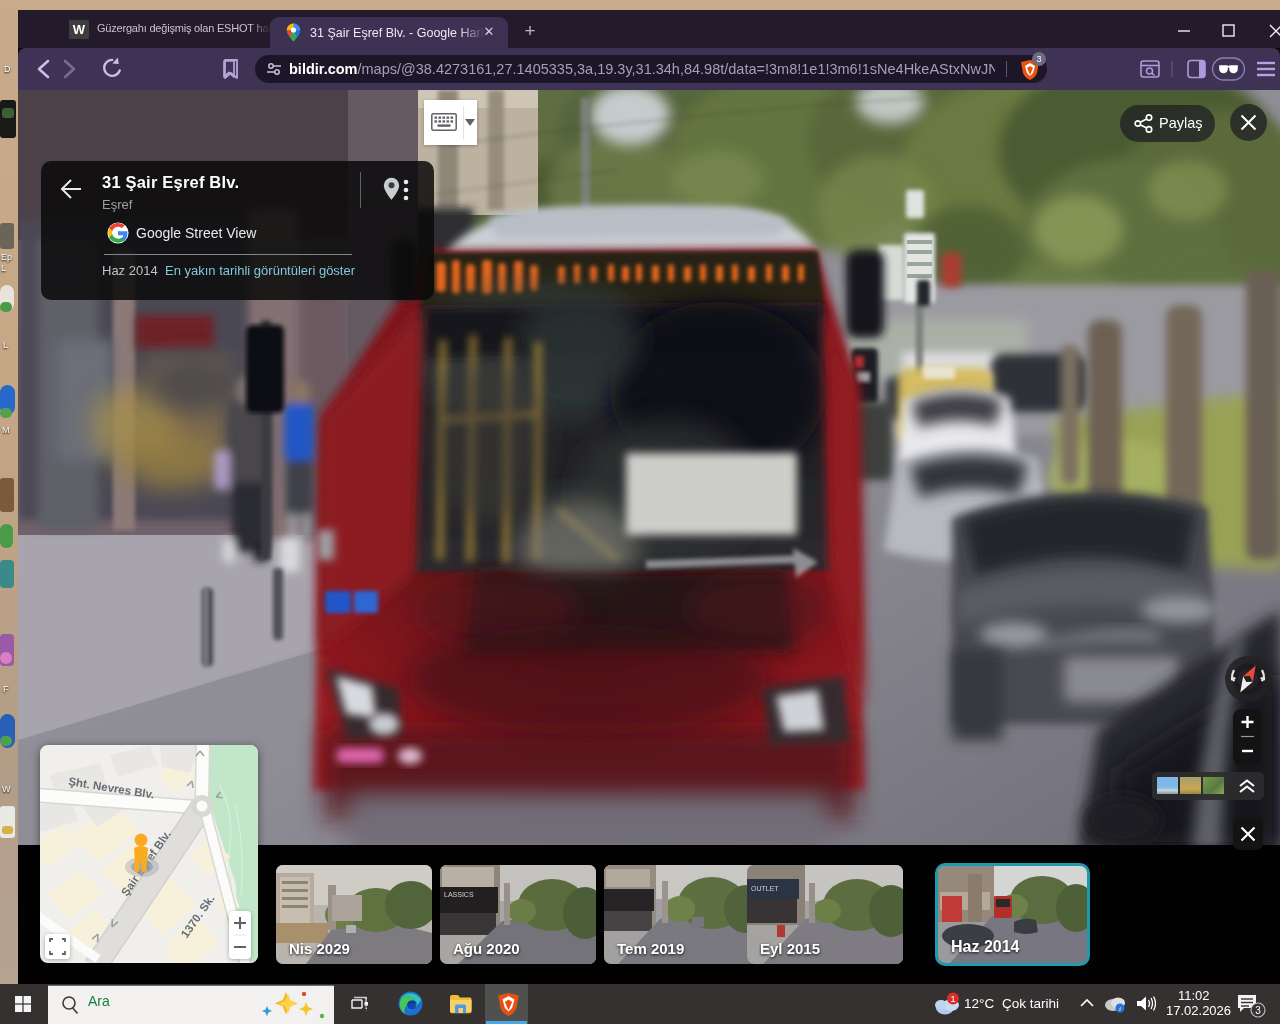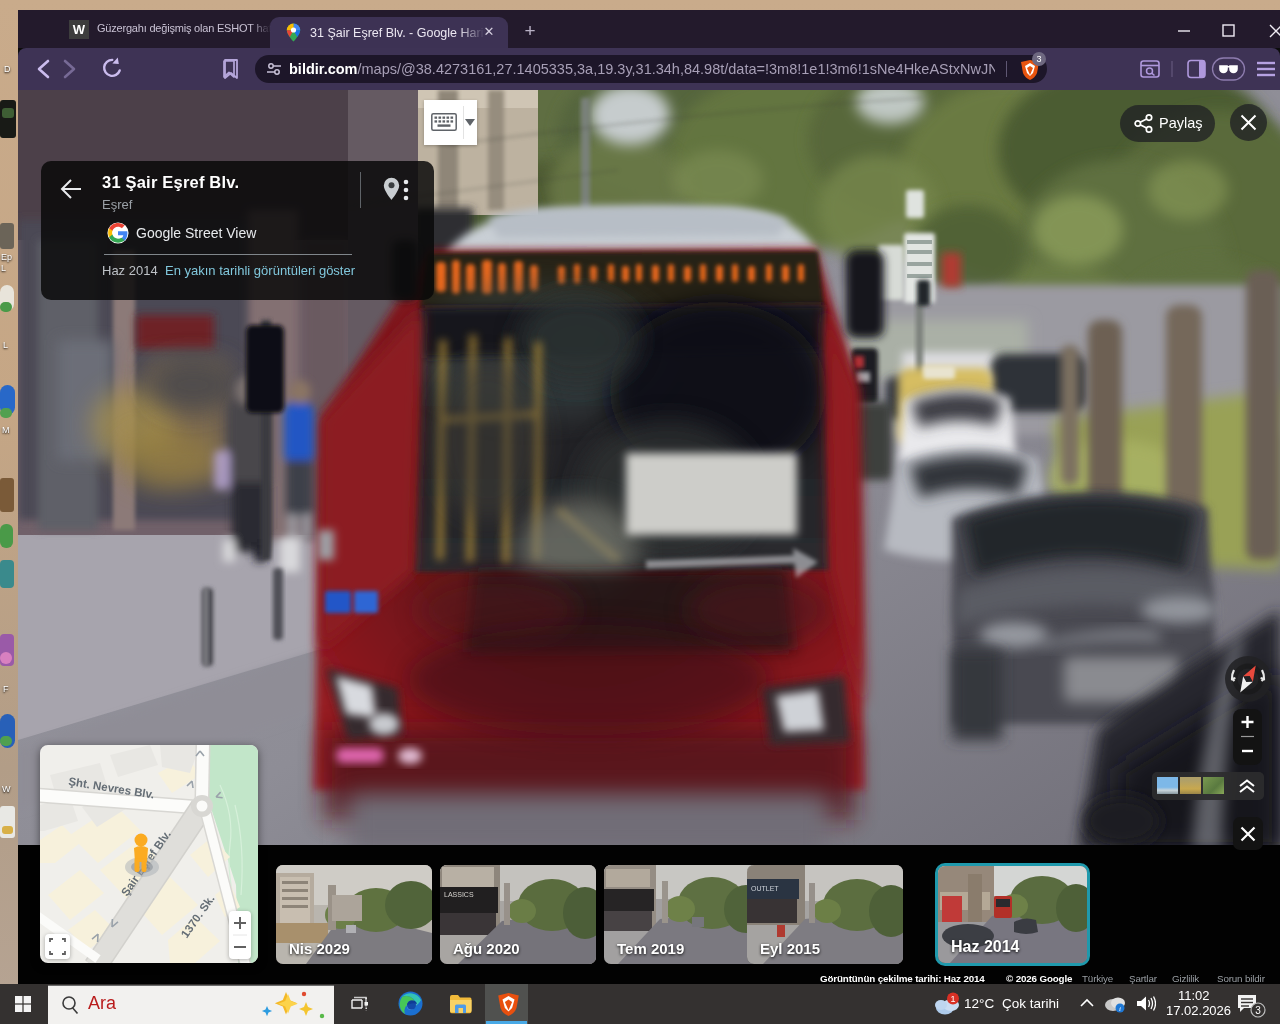--- a/index.html
+++ b/index.html
@@ -29,21 +29,21 @@
 #minithumbs{position:absolute;left:1134px;top:682px;width:112px;height:28px;background:rgba(44,44,46,.92);border-radius:5px}
 #xbot{position:absolute;left:1215px;top:727px;width:30px;height:33px;background:#131313;border-radius:7px}
 .thumb{position:absolute;top:775px;width:156px;height:99px;border-radius:7px;overflow:hidden;background:#444}
 .thumb .lbl{position:absolute;left:13px;bottom:7px;color:#fff;font-weight:bold;font-size:15px;text-shadow:0 1px 3px rgba(0,0,0,.9)}
 #thumb5{left:917px;top:773px;width:155px;height:103px;border:3px solid #1f99ac;border-radius:10px}
 #attr{position:absolute;left:0;top:883px;width:1262px;height:12px;color:#fff;font-size:9.8px;font-weight:bold;letter-spacing:-.15px}
 #attr .g{color:#9a9fa4;font-weight:normal}
 #minimap{position:absolute;left:22px;top:655px;width:218px;height:218px;border-radius:8px;overflow:hidden;box-shadow:0 2px 8px rgba(0,0,0,.5)}
 #taskbar{position:absolute;left:0;top:984px;width:1280px;height:40px;background:#343130;color:#fff}
 #tsearch{position:absolute;left:48px;top:1px;width:286px;height:39px;background:#f2f1ef;border-top:1px solid #6c6c6c}
-#tsearch .ara{position:absolute;left:40px;top:7px;font-size:18px;color:#b91c1c}
+#tsearch .ara{position:absolute;left:40px;top:7px;font-size:14px;color:#15803d}
 #bravetile{position:absolute;left:485px;top:0;width:43px;height:40px;background:#50514f}
 #braveline{position:absolute;left:486px;top:37px;width:41px;height:3px;background:#48a9e6}
 .tbtxt{position:absolute;font-size:13px;color:#fff}
 .deskicon{position:absolute;border-radius:3px}
 .desklbl{position:absolute;color:#fff;font-size:9px;text-shadow:0 1px 2px #000}
 </style></head>
 <body>
 
 <div id="desk"></div>
 
@@ -429,28 +429,20 @@
         <polygon points="12,97 54,50 92,46 149,60 149,97" fill="#787680"></polygon>
         <ellipse cx="104" cy="34" rx="32" ry="24" fill="#5a6c40"></ellipse>
         <ellipse cx="138" cy="42" rx="20" ry="24" fill="#4e6038"></ellipse>
         <ellipse cx="76" cy="40" rx="14" ry="12" fill="#6e8148"></ellipse>
         <rect x="56" y="30" width="18" height="22" rx="2" fill="#b23028"></rect>
         <rect x="58" y="33" width="14" height="8" fill="#2a2a2e"></rect>
         <path d="M76,56 q10,-6 22,-2 l2,12 q-12,4 -24,0 z" fill="#3a3c42"></path>
         <ellipse cx="30" cy="70" rx="26" ry="12" fill="#3c3e44"></ellipse>
       </svg><span class="lbl" style="font-size:16px">Haz 2014</span></div>
     </div>
-    <div id="attr">
-      <span class="abs" style="left:802px">Görüntünün çekilme tarihi: Haz 2014</span>
-      <span class="abs" style="left:988px">© 2026 Google</span>
-      <span class="abs g" style="left:1064px">Türkiye</span>
-      <span class="abs g" style="left:1111px">Şartlar</span>
-      <span class="abs g" style="left:1154px">Gizlilik</span>
-      <span class="abs g" style="left:1199px">Sorun bildir</span>
-    </div>
     <div id="minimap"><svg width="218" height="218" viewBox="0 0 218 218">
       <rect width="218" height="218" fill="#f0efeb"></rect>
       <polygon points="168,0 218,0 218,218 198,218 196,140 170,60 164,20" fill="#c2e6c9"></polygon>
       <g stroke="#d6f0da" stroke-width="1.2" fill="none">
             <path d="M180,40 q14,30 10,60 t8,70"></path>
             <path d="M195,60 q10,40 6,90"></path>
           </g>
 
       <g fill="#f7f1dc">
         <polygon points="30,90 75,60 100,85 58,118"></polygon>

